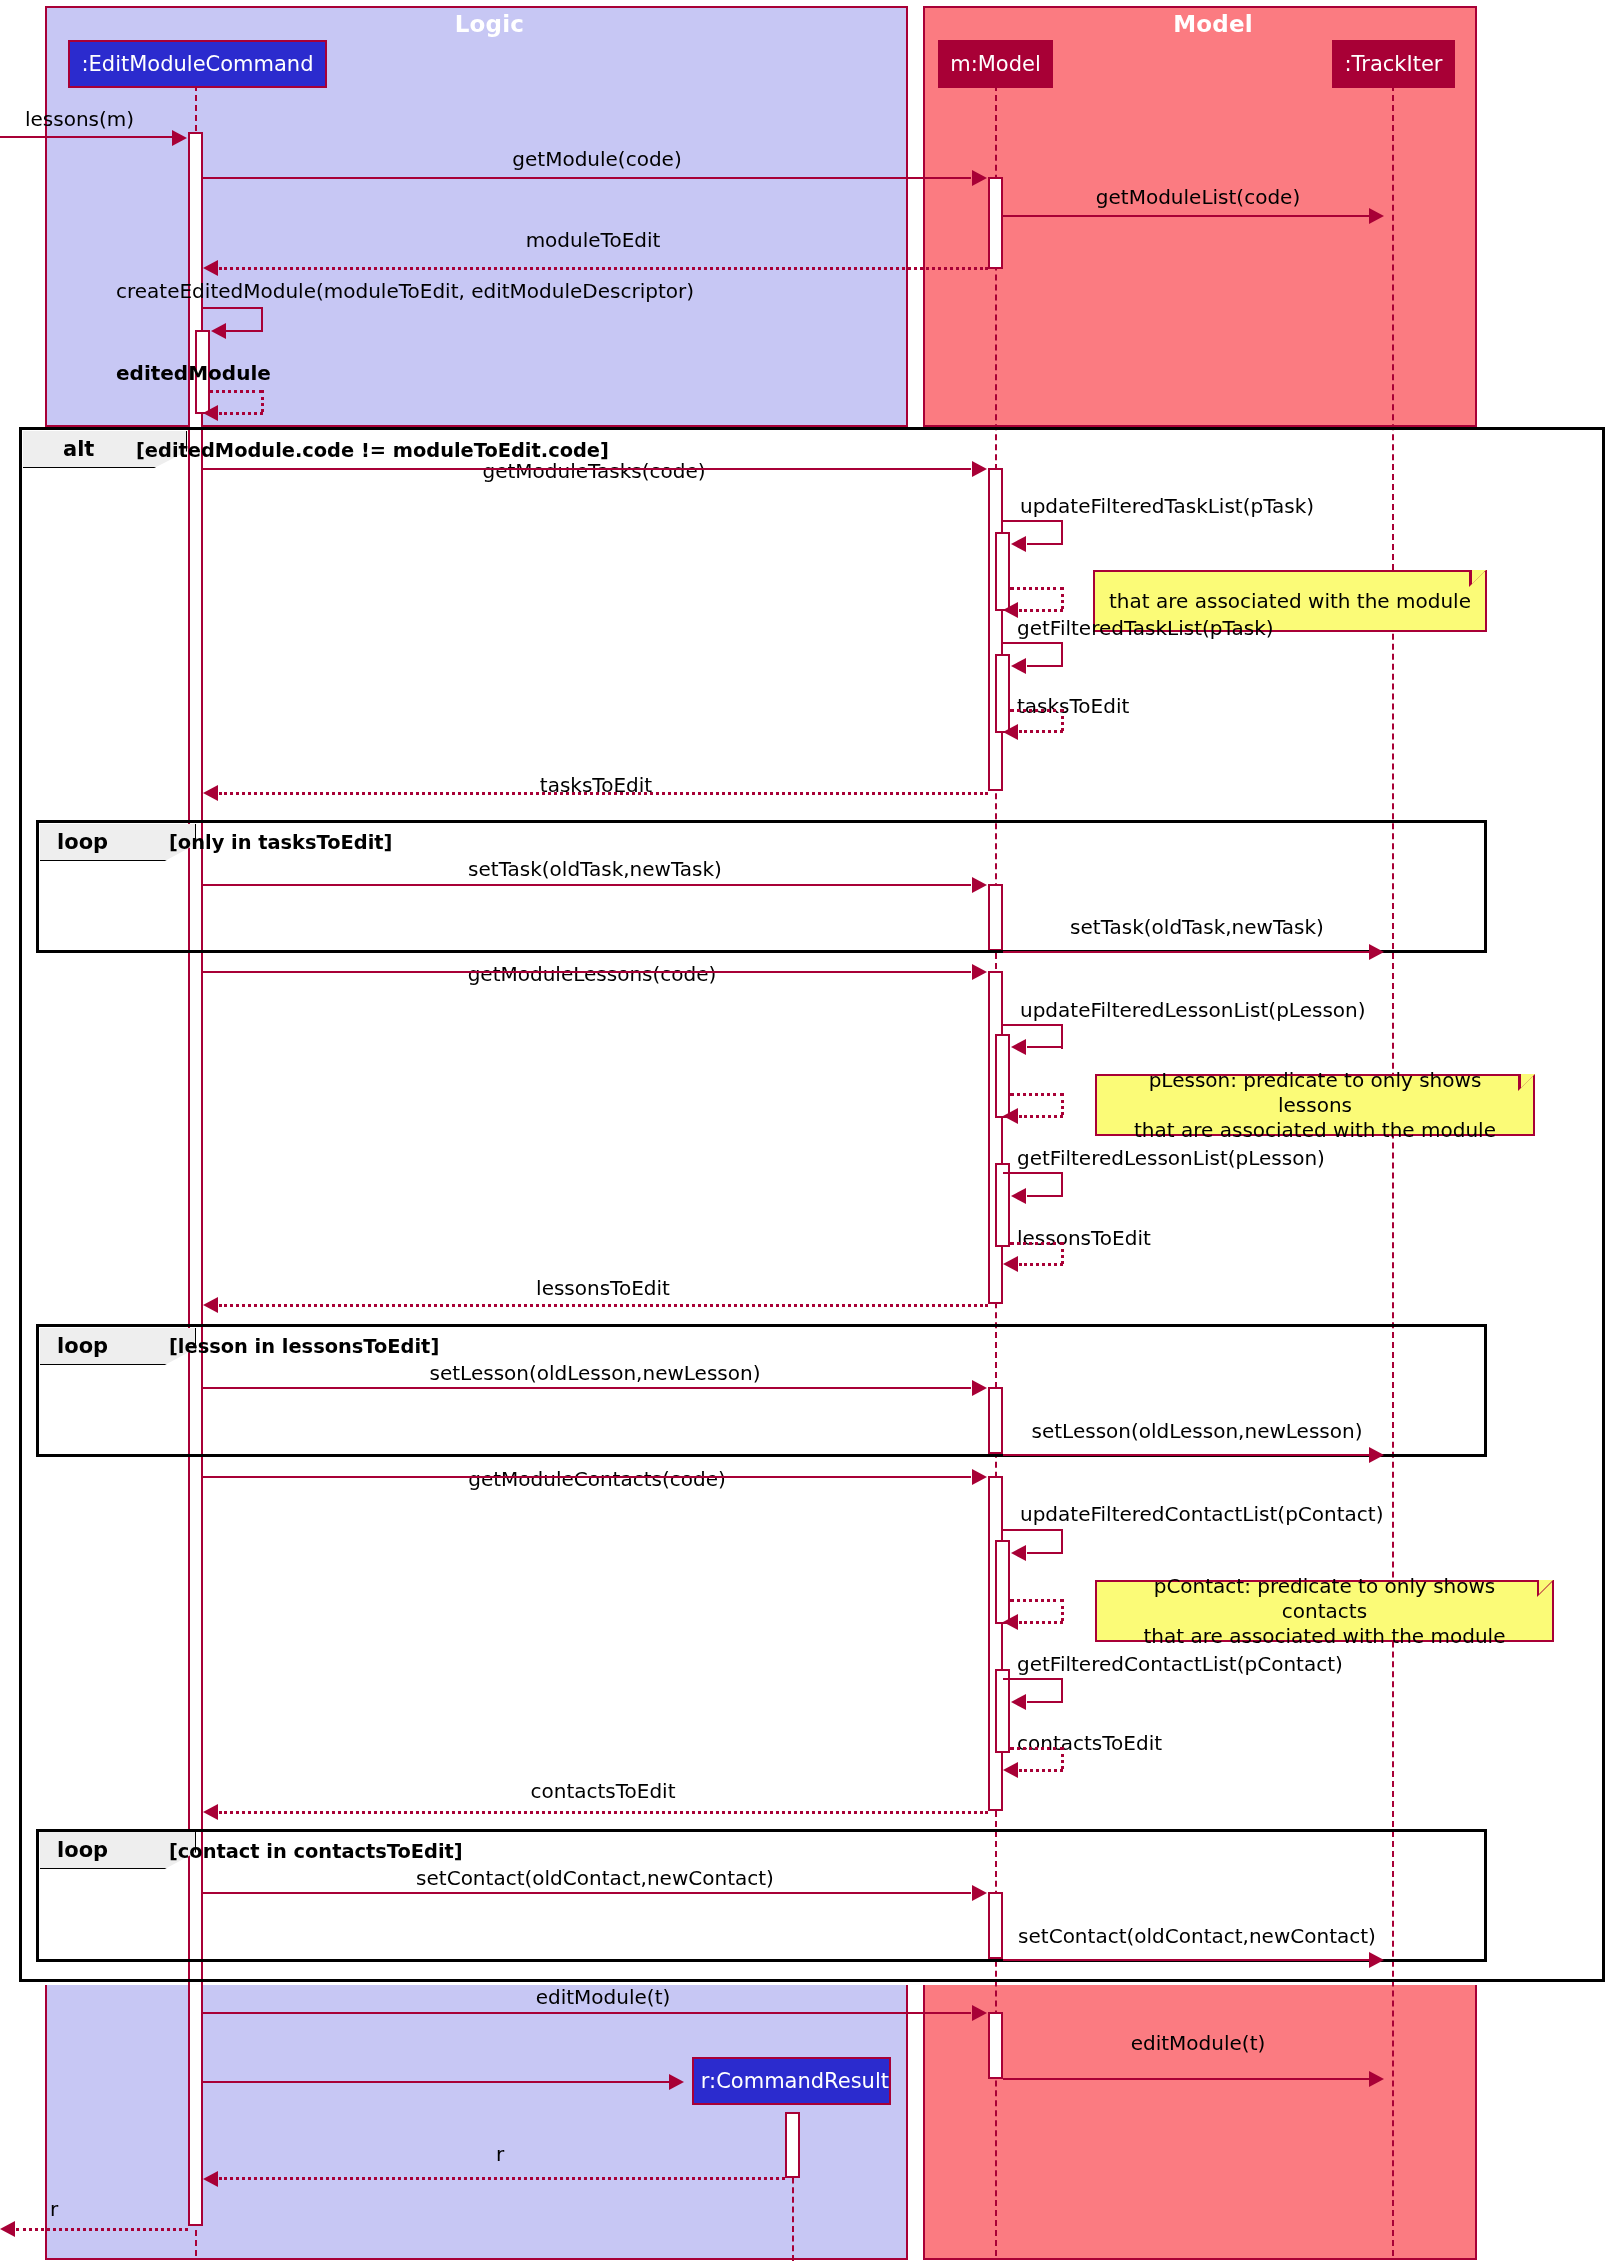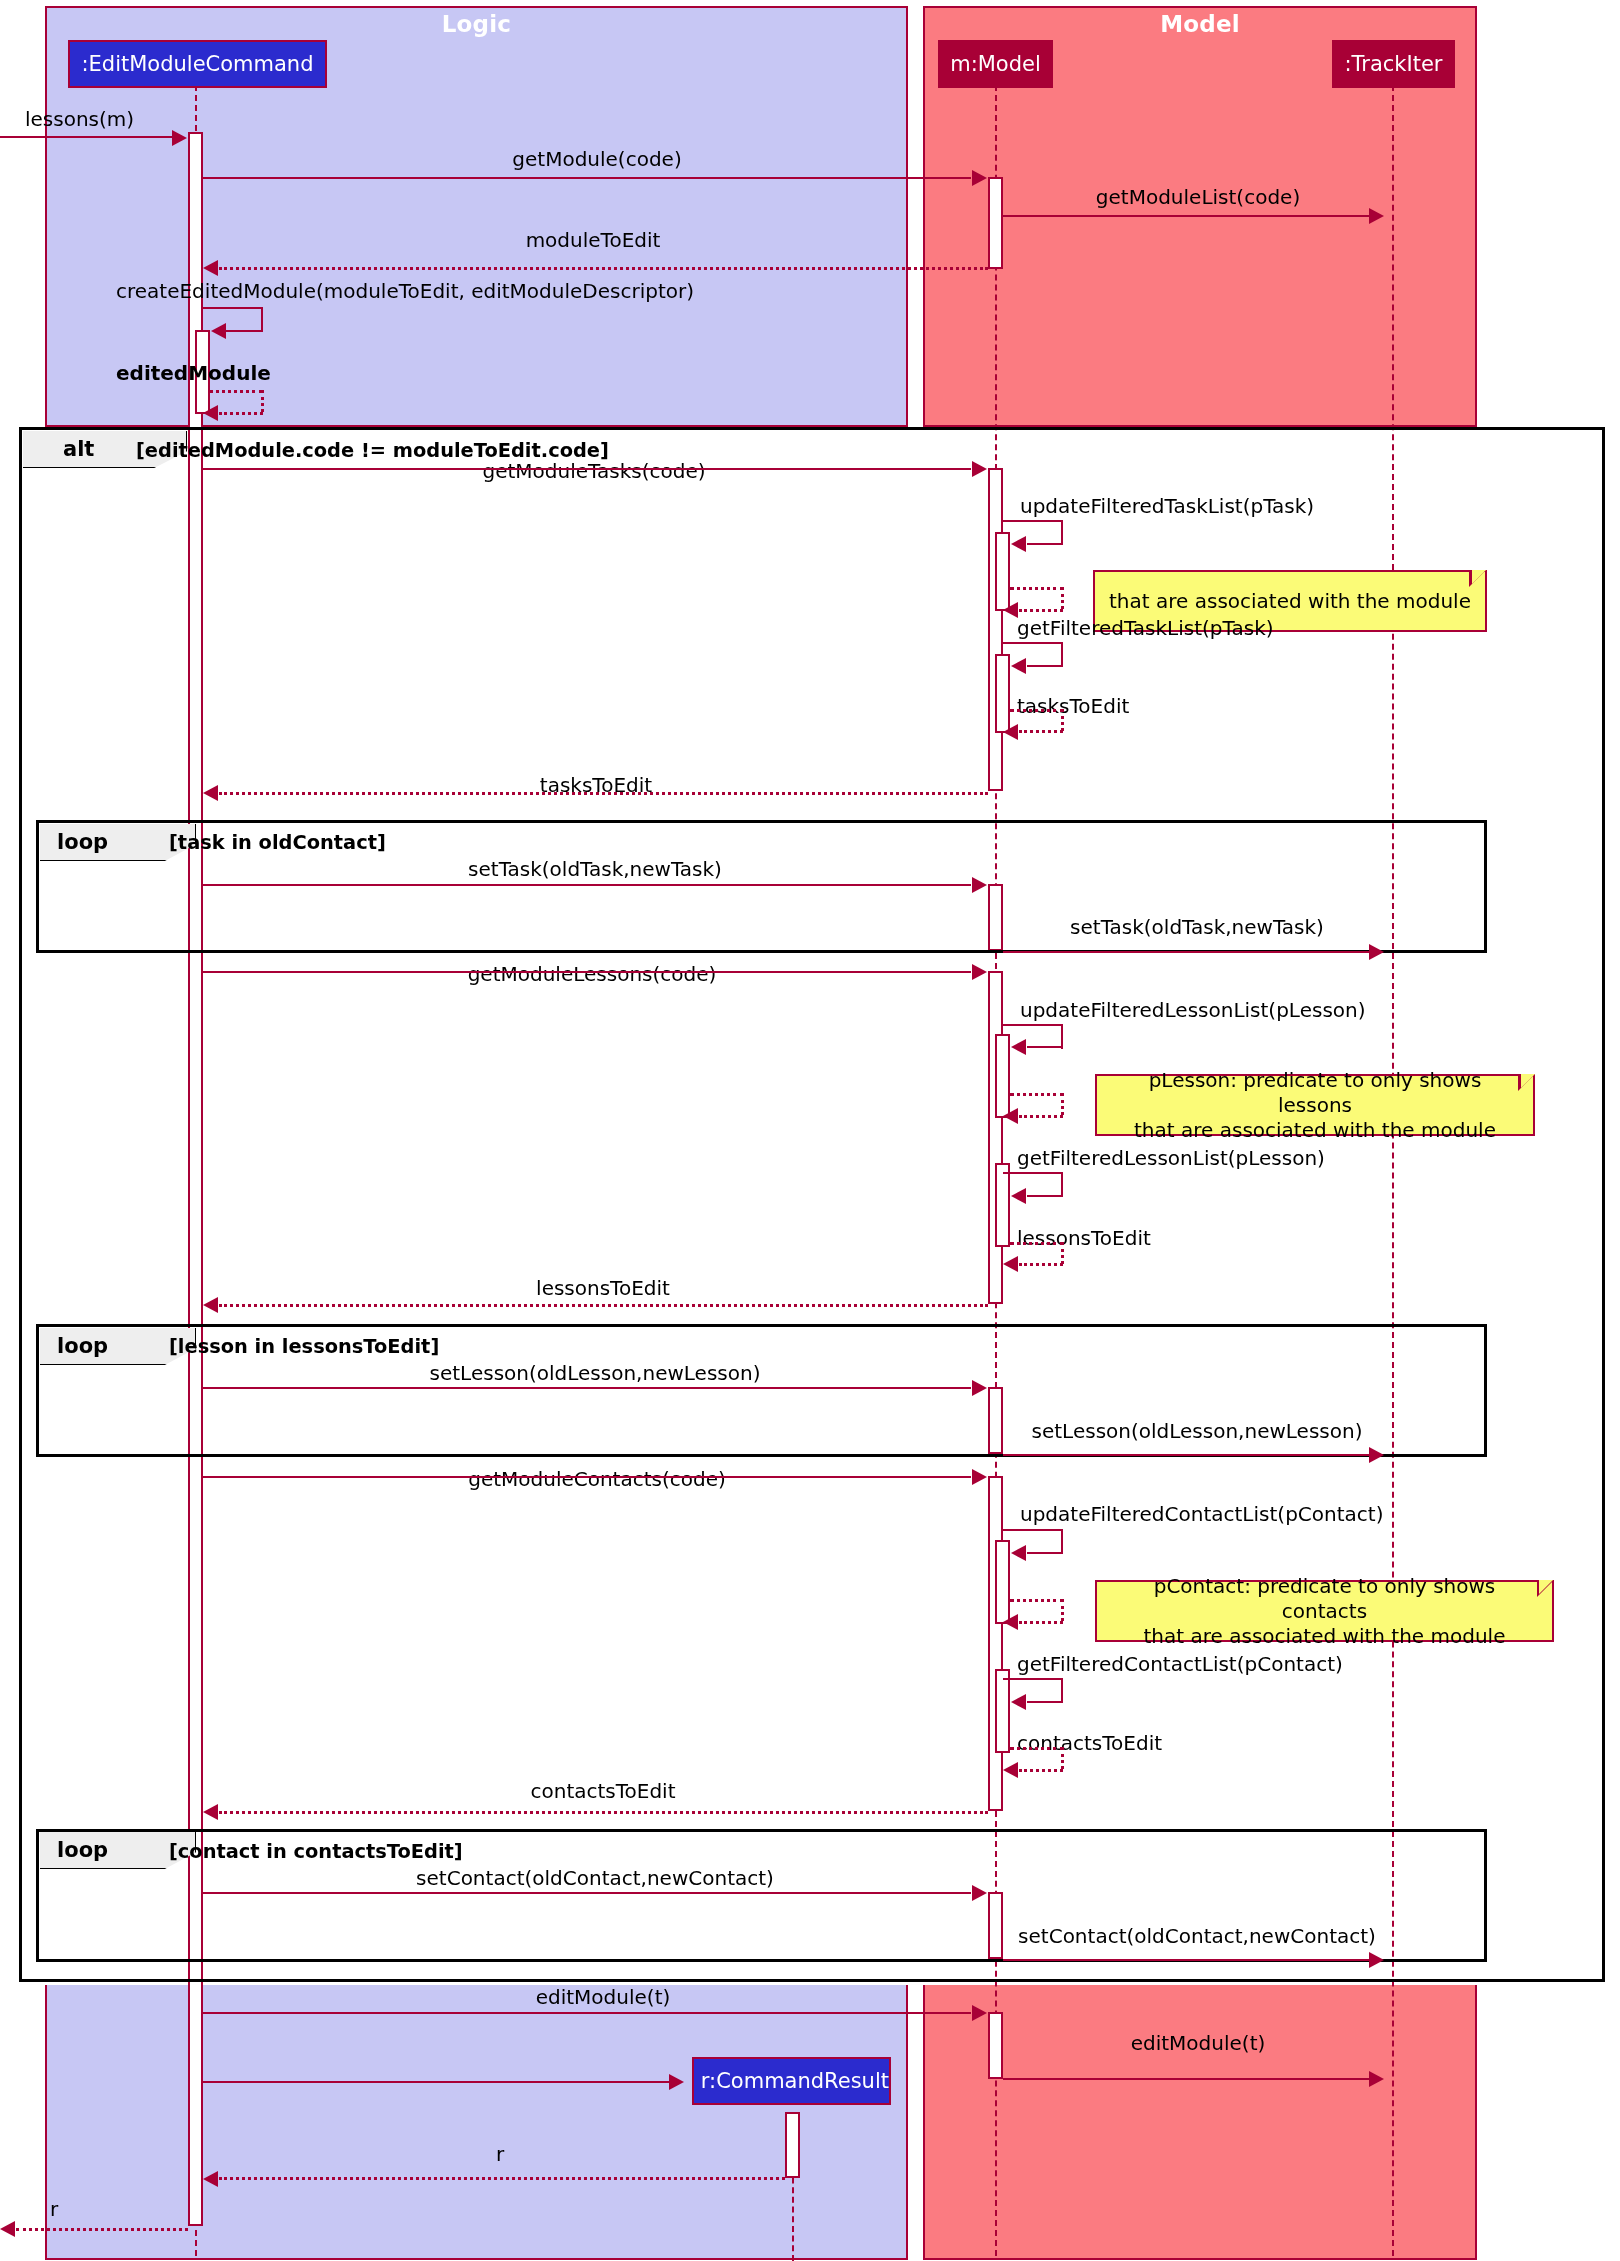--- a/index.html
+++ b/index.html
@@ -1,21 +1,21 @@
 <!DOCTYPE html>
 <html style="font-size:12.4px"><head>
 <meta charset="utf-8">
 <style>
   html,body{margin:0;padding:0;background:#ffffff;}
   body{font-family:"DejaVu Sans","Liberation Sans",sans-serif;}
   #canvas{position:relative;width:1621px;height:2261px;background:#fff;overflow:hidden;}
 
   
   .pkg{position:absolute;box-sizing:border-box;border:2.3px solid #A80036;}
-  .pkg-title{position:absolute;top:3.1px;left:0;width:100%;text-align:center;
+  .pkg-title{position:absolute;top:3.1px;left:13px;width:100%;text-align:center;
     color:#ffffff;font-size:23px;font-weight:bold;letter-spacing:0.2px;}
 
   
   .actor{position:absolute;box-sizing:border-box;border:2.3px solid #A80036;
     display:flex;align-items:center;justify-content:center;color:#fff;
     font-size:21px;white-space:nowrap;}
   .actor.blue{background:#2B2BCE;}
   .actor.dark{background:#A80036;}
 
   
@@ -181,21 +181,21 @@
   <div class="arrow-l" style="left:1003px;top:724px;"></div>
 
   <div class="lbl ctr" style="left:596px;top:775px;">tasksToEdit</div>
   <div class="msg dotted" style="left:219px;top:792px;width:769px;"></div>
   <div class="arrow-l" style="left:203px;top:785px;"></div>
 
   <div class="frag" style="left:36px;top:820px;width:1451px;height:133px;"></div>
   <div class="frag-tab" style="left:40px;top:824px;width:110px;">
     <span>loop</span>
   </div>
-  <div class="frag-cond" style="left:169px;top:831px;">[task in oldContact]</div>
+  <div class="frag-cond" style="left:169px;top:831px;">[only in tasksToEdit]</div>
 
   <div class="lbl ctr" style="left:595px;top:859px;">setTask(oldTask,newTask)</div>
   <div class="msg" style="left:202px;top:884px;width:769px;"></div>
   <div class="arrow-r" style="left:972px;top:877px;"></div>
 
   <div class="lbl ctr" style="left:1197px;top:917px;">setTask(oldTask,newTask)</div>
   <div class="msg" style="left:1003px;top:951px;width:366px;"></div>
   <div class="arrow-r" style="left:1369px;top:944px;"></div>
 
   <div class="lbl ctr" style="left:592px;top:964px;">getModuleLessons(code)</div>

